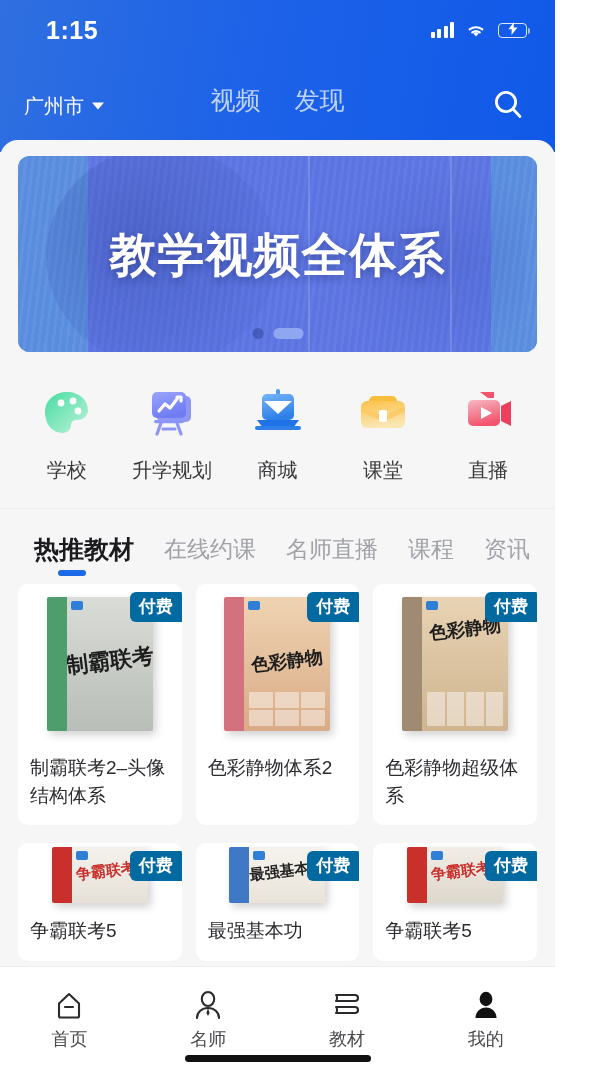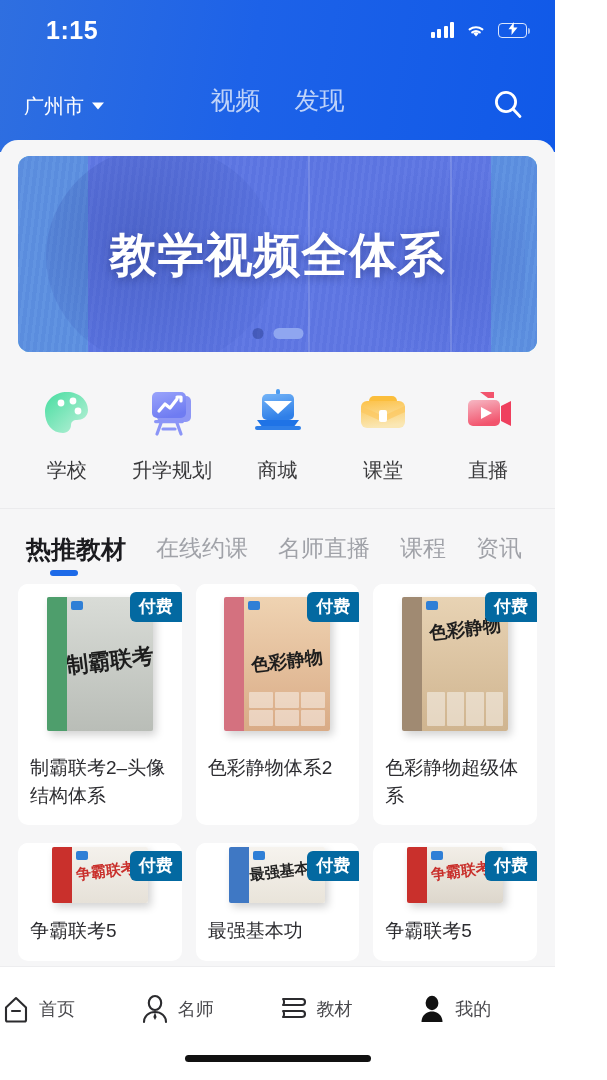--- a/index.html
+++ b/index.html
@@ -66,21 +66,21 @@
   .dots i { display:block; width:11px; height:11px; border-radius:50%; background:rgba(40,60,140,.45); }
   .dots i.on { width:30px; border-radius:6px; background:#8fa6f0; }
 
   
   .quick { margin:30px 0 0; padding:0 14px 24px; display:flex; justify-content:flex-start; border-bottom:1px solid #ebebed; }
   .q { width:113px; display:flex; flex-direction:column; align-items:center; gap:13px; }
   .q .ic { width:62px; height:62px; position:relative; }
   .q .lb { font-size:20px; color:#3a3a3c; }
 
   
-  .sect-tabs { display:flex; align-items:flex-start; gap:30px; padding:24px 26px 0; }
+  .sect-tabs { display:flex; align-items:center; gap:30px; padding:24px 26px 0;margin-left:8px; }
   .stab { font-size:23px; color:#a0a2a8; position:relative; padding-bottom:14px; white-space:nowrap; }
   .stab.active { color:#1b1b1f; font-weight:700; font-size:25px; }
   .stab.active:after { content:""; position:absolute; left:38%; transform:translateX(-50%); bottom:4px; width:28px; height:6px; border-radius:3px; background:#1d6ae8; }
 
   
   .grid { display:grid; grid-template-columns:repeat(3,1fr); gap:14px; padding:4px 18px 0; }
   .card { background:#fff; border-radius:10px; overflow:hidden; position:relative; }
   .thumb { height:160px; position:relative; display:flex; align-items:center; justify-content:center; background:#fff; }
   .badge { position:absolute; right:0; top:8px; background:#0369a1; color:#fff; font-size:17px; font-weight:700;
            padding:3px 9px 4px; border-radius:6px 0 0 6px; z-index:3; }
@@ -93,21 +93,21 @@
   .book .hand { position:absolute; left:50%; top:48%; transform:translate(-50%,-50%) rotate(-7deg); font-size:22px; font-weight:900; white-space:nowrap; }
   .ctitle { font-size:19px; line-height:1.45; color:#2c2c30; padding:10px 12px 16px; }
 
   .row2 { margin-top:14px; }
   .row2 .thumb { height:64px; }
   .row2 .book { width:96px; height:56px; }
 
   
   .tabbar { position:absolute; left:0; right:0; bottom:0; height:114px; background:#fff; z-index:9; border-top:1px solid #ededef; }
   .tabbar .row { display:flex; height:84px; }
-  .tb { flex:1; display:flex; flex-direction:row; align-items:center; justify-content:flex-start; gap:7px; }
+  .tb { flex:1; display:flex; flex-direction:column; align-items:center; justify-content:flex-end; gap:7px; }
   .tb .lb { font-size:18px; color:#4a4a4e; }
   .homebar { position:absolute; left:50%; transform:translateX(-50%); bottom:18px; width:186px; height:7px; border-radius:4px; background:#111; }
 </style>
 </head>
 <body>
 
 <div class="phone">
 
   <div class="header">
     <div class="statusbar">

